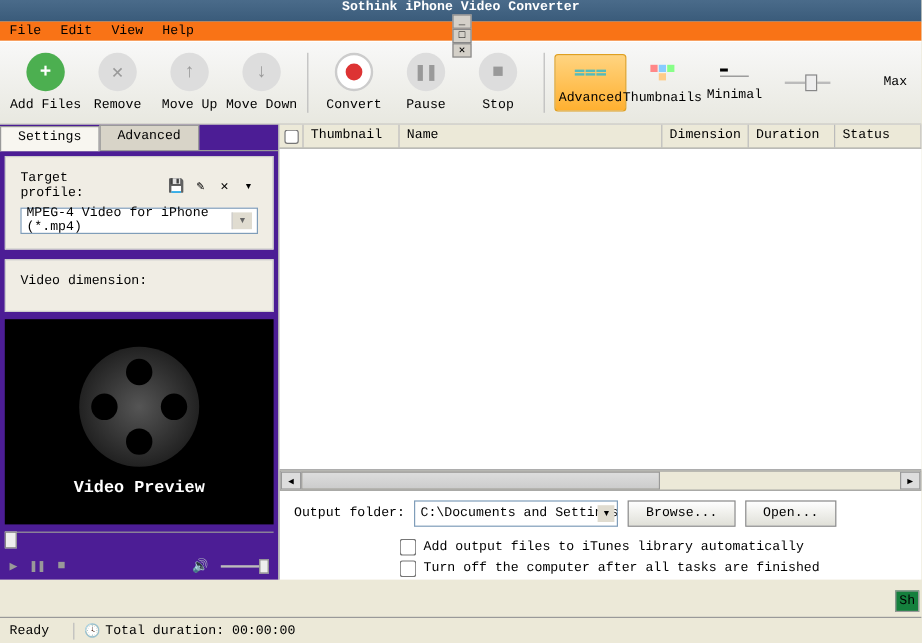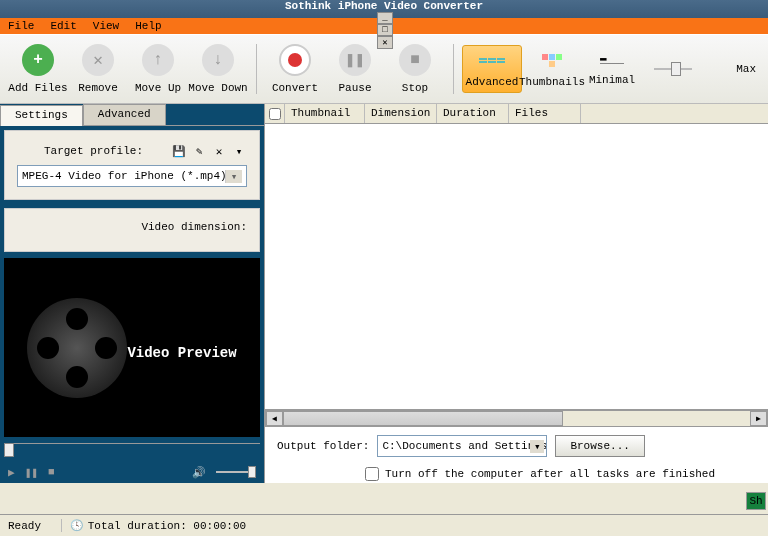--- a/index.html
+++ b/index.html
@@ -20,31 +20,31 @@
 .tbtn.details .dico, .tbtn .dico { width:26px; height:20px; margin-bottom:6px; display:flex; flex-wrap:wrap; gap:1px; justify-content:center; align-content:center; }
 .tbtn .dico span { width:8px; height:2px; background:#5bb; }
 .tbtn .thico span { width:6px; height:6px; }
 .tbtn.minimal .mline { width:24px; height:12px; border-bottom:1px solid #888; margin-bottom:10px; }
 .vsep { width:1px; height:50px; background:#bbb; margin:0 8px; }
 .slider-th { flex:1; display:flex; align-items:center; padding:0 12px; }
 .slider-th .track { flex:1; height:2px; background:#bbb; position:relative; }
 .slider-th .thumb { position:absolute; left:45%; top:-6px; width:10px; height:14px; background:#eee; border:1px solid #888; }
 .max { padding:0 4px;margin-left:28px; }
 .body { display:flex; height:379px; }
-.left { width:264px; background:#0c4a6e; display:flex; flex-direction:column; }
+.left { width:232px; background:#4c1d95; display:flex; flex-direction:column; }
 .tabs { height:22px; display:flex; border-bottom:1px solid #999; }
 .tab { padding:3px 14px; background:#d8d4c8; border:1px solid #999; border-bottom:none; cursor:pointer; position:relative; }
 .tab.active { background:#f8f6f0; top:1px; }
 .panel { padding:12px; background:#f0ede4; border:1px solid #ccc; margin:4px; }
-.panel .lbl { margin-bottom:6px; display:flex; align-items:center; justify-content:flex-end;gap:28px; }
+.panel .lbl { margin-bottom:6px; display:flex; align-items:center; justify-content:space-between;gap:28px; }
 .panel .icons { display:flex; gap:4px; }
 .panel .icons span { width:16px; height:16px; display:flex; align-items:center; justify-content:center; cursor:pointer; }
 .dropdown { width:100%; height:22px; background:#fff; border:1px solid #7f9db9; display:flex; align-items:center; padding:0 4px; cursor:pointer; position:relative; }
 .dropdown::after { content:"▾"; position:absolute; right:4px; color:#666; background:#e0dcd0; width:16px; text-align:center; border-left:1px solid #ccc; }
-.preview { flex:1; margin:2px 4px; background:#000; position:relative; display:flex; align-items:center; justify-content:center; }
+.preview { flex:1; margin:2px 4px; background:#000; position:relative; display:flex; flex-direction:column; align-items:center; justify-content:center; }
 .preview .reel { width:100px; height:100px; border-radius:50%; background:radial-gradient(circle,#555 0%,#222 70%); position:relative; }
 .preview .reel::before, .preview .reel::after { content:""; position:absolute; width:22px; height:22px; background:#000; border-radius:50%; }
 .preview .reel::before { top:10px; left:39px; }
 .preview .reel::after { bottom:10px; left:39px; }
 .preview .reel .h1,.preview .reel .h2 { position:absolute; width:22px; height:22px; background:#000; border-radius:50%; top:39px; }
 .preview .reel .h1 { left:10px; } .preview .reel .h2 { right:10px; }
 .preview .ptxt { color:#fff; font-weight:bold; margin-top:10px; font-size:14px; }
 .pslider { margin:4px; height:14px; position:relative; border-top:1px solid #999; }
 .pslider .pthumb { position:absolute; left:0; top:-1px; width:10px; height:14px; background:#eee; border:1px solid #888; }
 .pctrl { display:flex; align-items:center; padding:0 8px; gap:10px; height:22px; }
@@ -197,38 +197,44 @@
         </span>
     </div>
   </div>
 
   <div class="right">
     <div class="thead">
       <div class="col chk">
           <input type="checkbox" style="">
         </div>
       <div class="col" style="width:80px">Thumbnail</div>
+      <div class="col" style="flex:1">Name</div>
       <div class="col" style="width:72px">Dimension</div>
       <div class="col" style="width:72px">Duration</div>
-      <div class="col" style="width:72px">Files</div>
+      <div class="col" style="width:72px">Status</div>
     </div>
     <div class="tbody"></div>
     <div class="hscroll">
       <div class="arr">◀</div>
       <div class="trk">
           <div class="thmb"></div>
         </div>
       <div class="arr">▶</div>
     </div>
     <div class="outrow">
       <span>Output folder:</span>
       <div class="ofield">
           <span>C:\Documents and Settings\A</span>
         </div>
       <button class="btn">Browse...</button>
+      <button class="btn">Open...</button>
+    </div>
+    <div class="chkrow">
+      <input type="checkbox" style="">
+      <span>Add output files to iTunes library automatically</span>
     </div>
     <div class="chkrow">
       <input type="checkbox" style="">
       <span>Turn off the computer after all tasks are finished</span>
     </div>
     <div class="shbtn">Sh</div>
   </div>
 </div>
 
 <div class="status">

